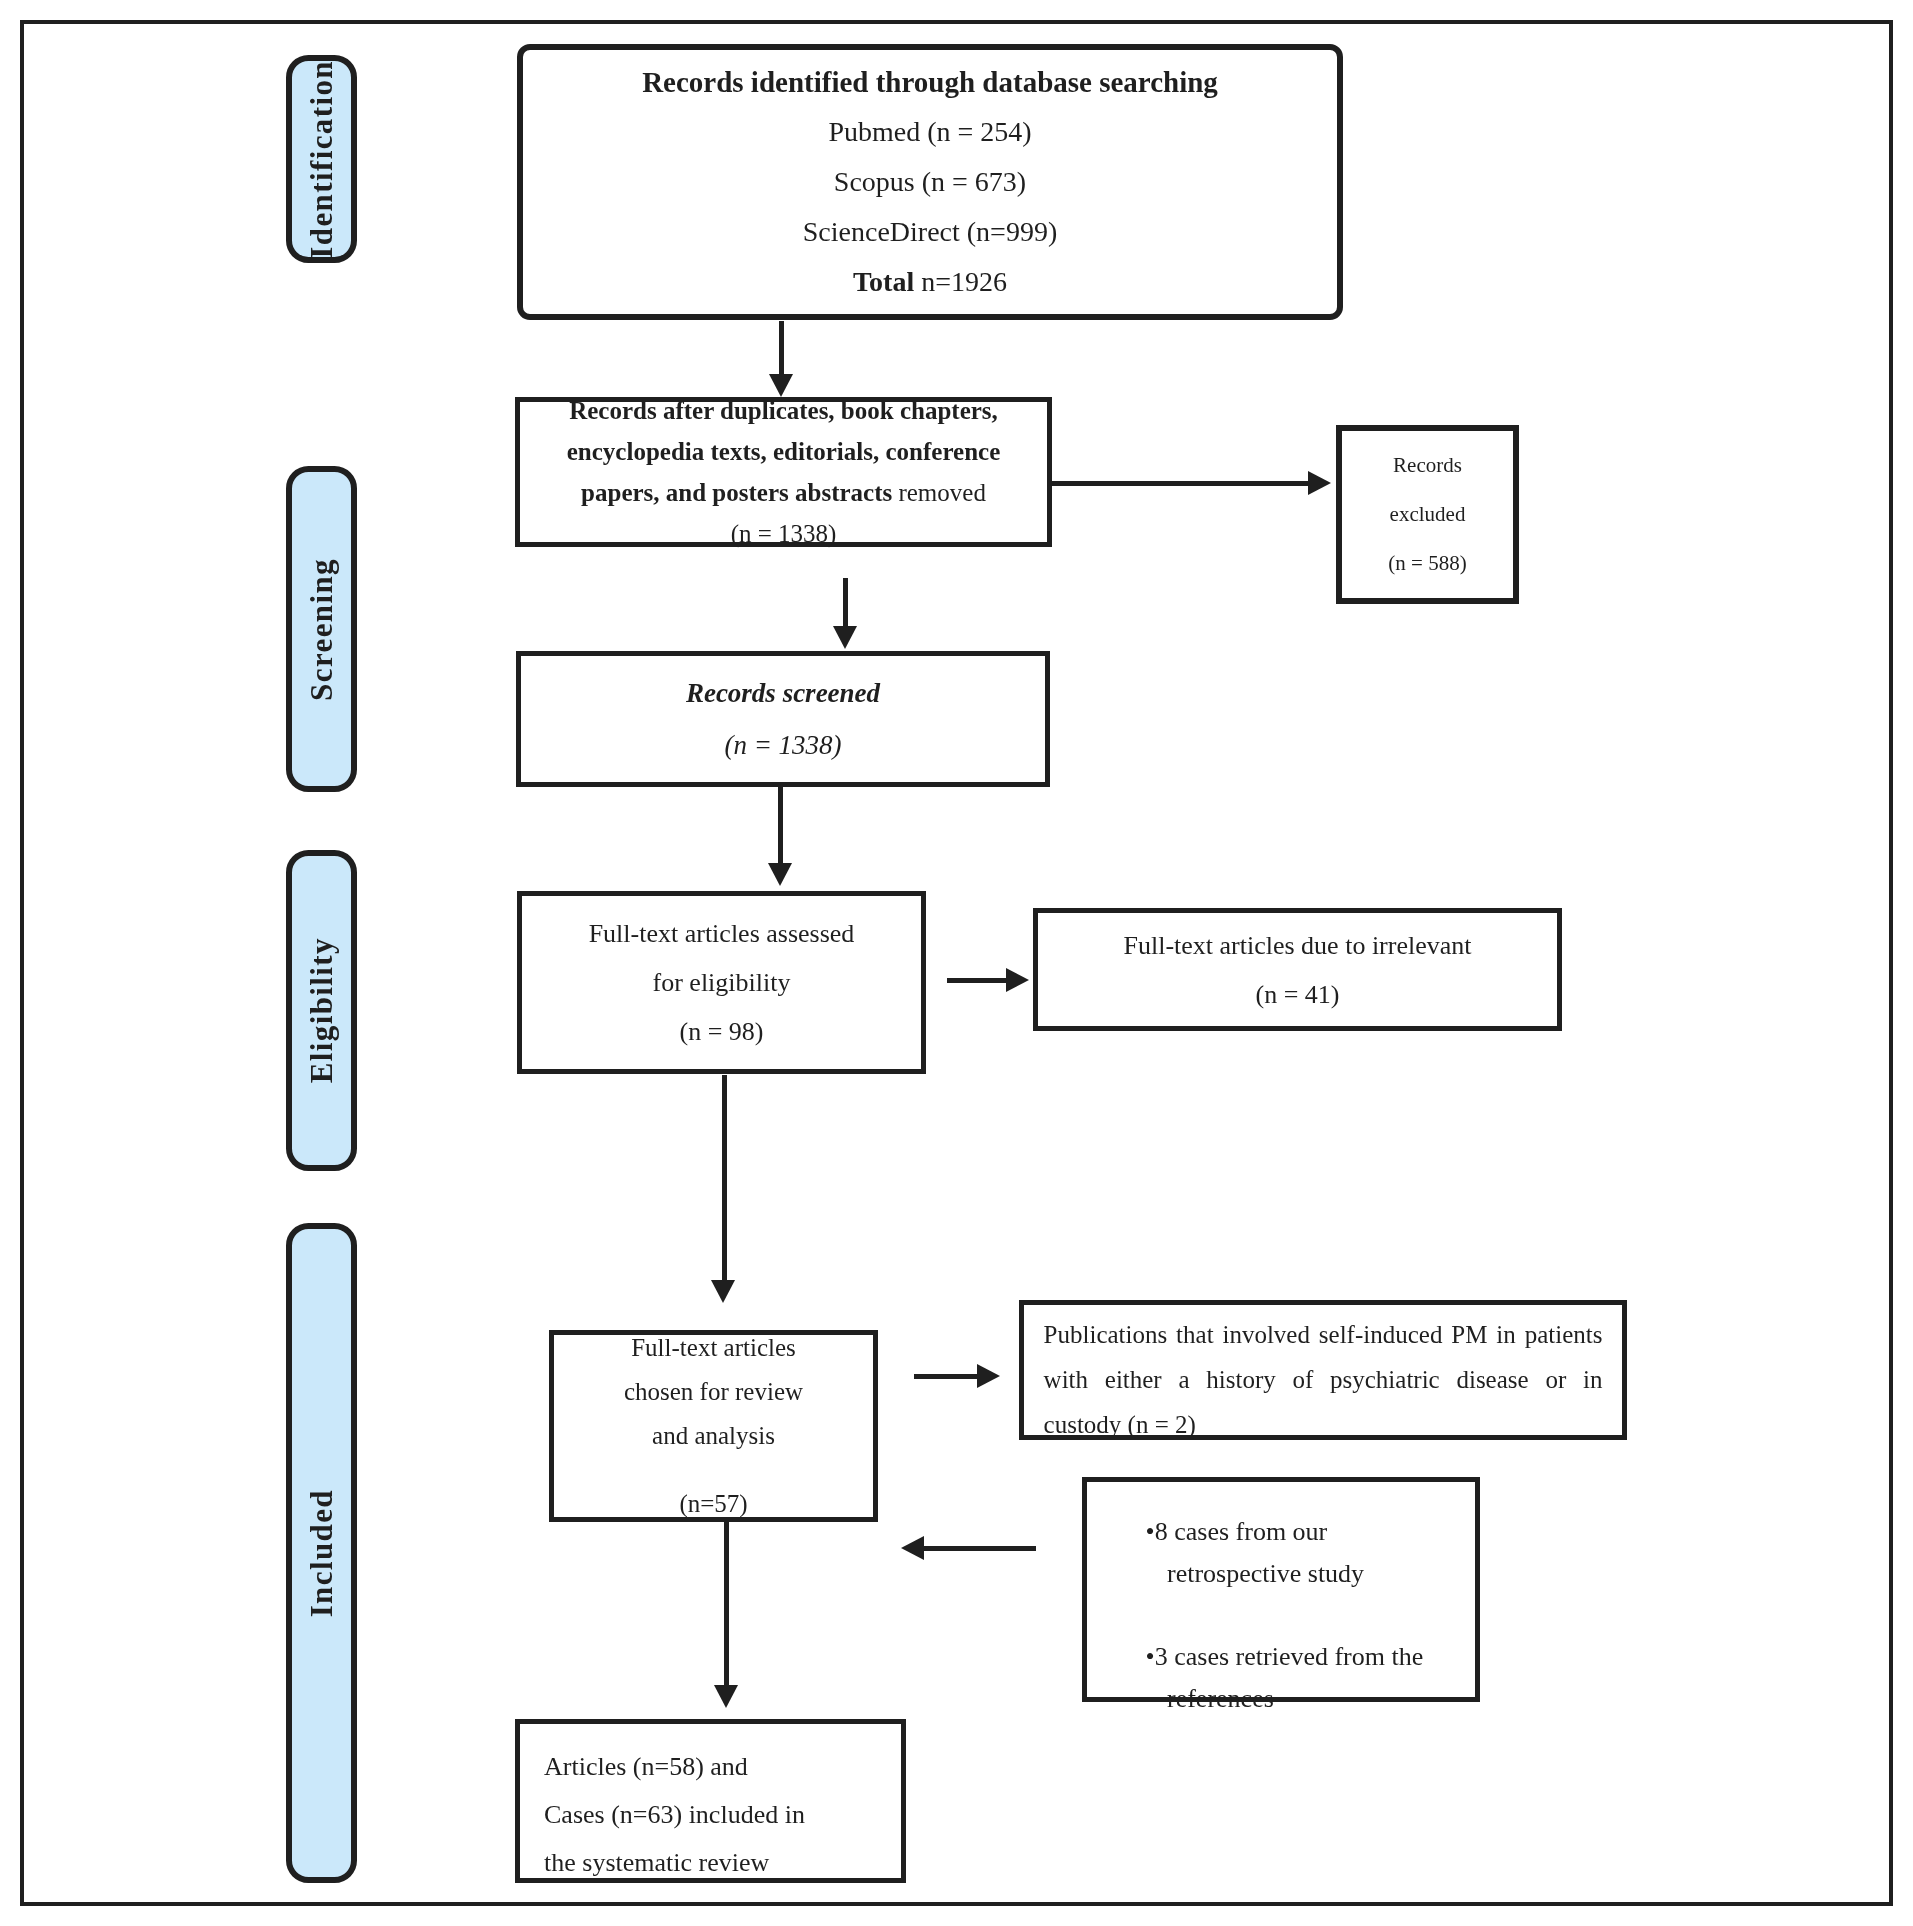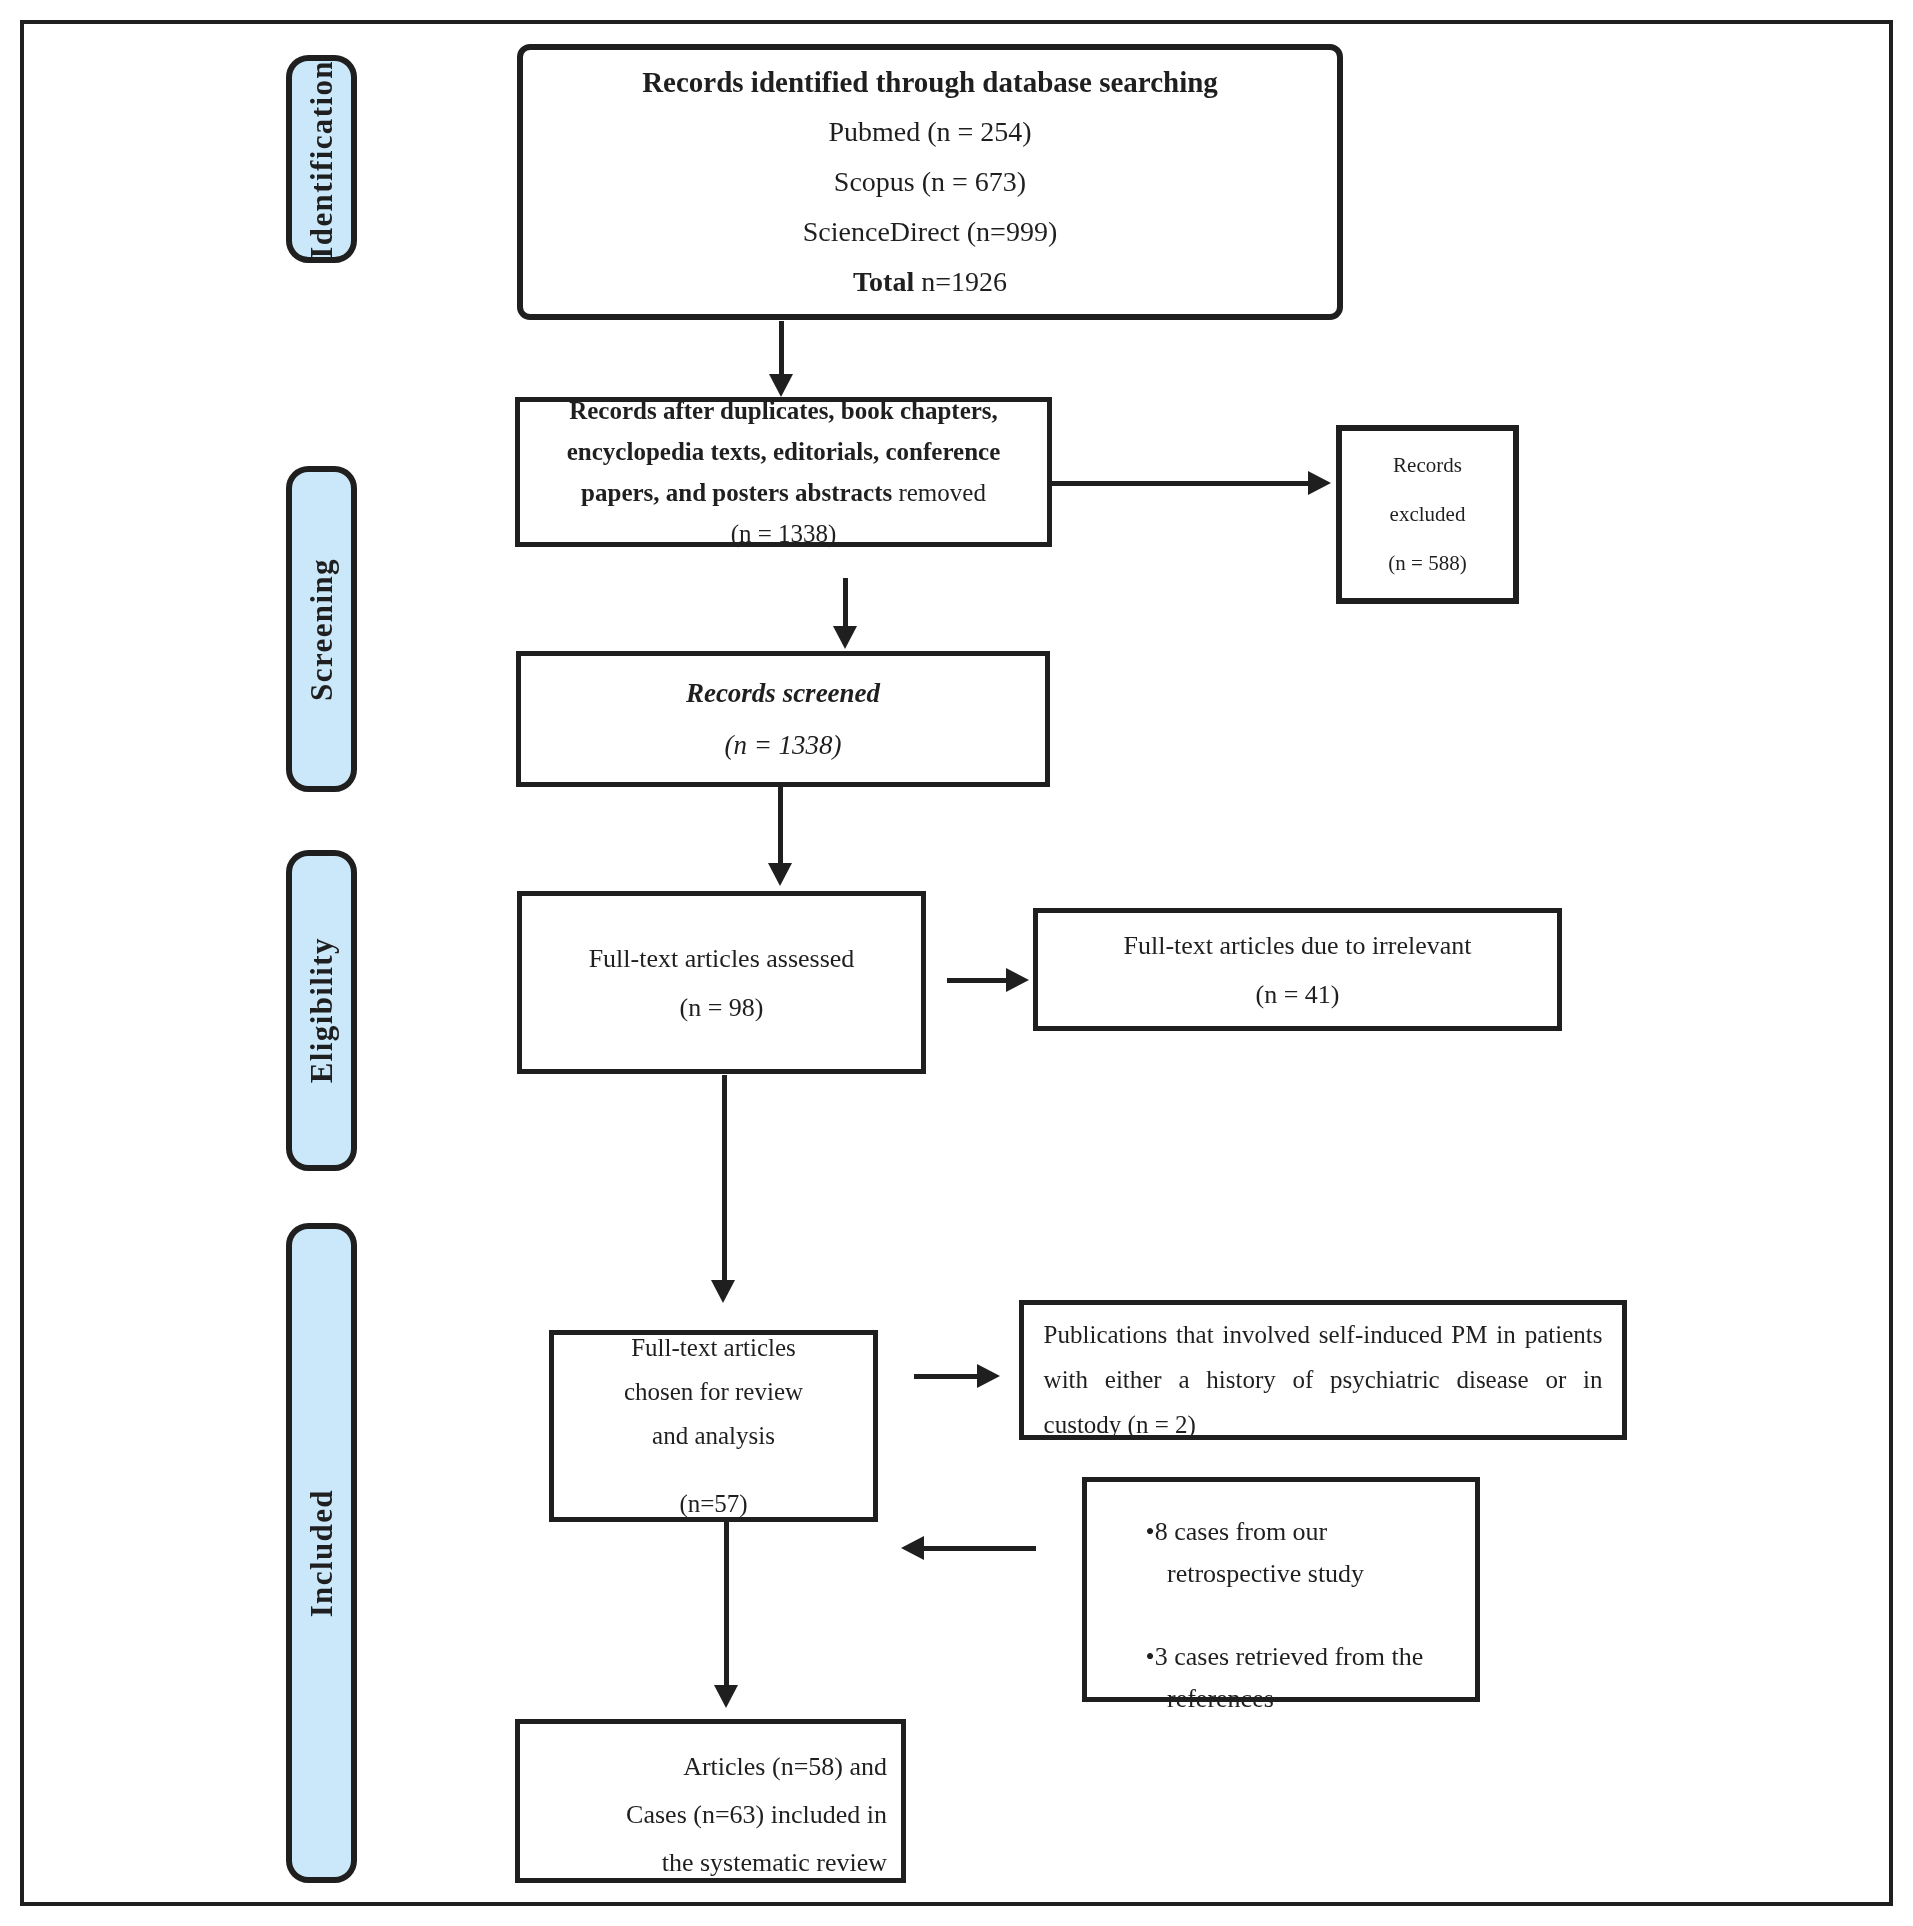--- a/index.html
+++ b/index.html
@@ -54,21 +54,21 @@
   .bx-excluded{font-size:21px;line-height:49px;}
   .bx-screened{font-size:27px;line-height:52px;font-style:italic;}
   .bx-assessed{font-size:26px;line-height:49px;}
   .bx-irrelevant{font-size:26px;line-height:49px;}
   .bx-chosen{font-size:25px;line-height:44px;text-align:center;}
   .bx-chosen .count{margin-top:24px;}
   .bx-pub{font-size:25px;line-height:45px;text-align:justify;text-align-last:left;padding:6.5px 19.6px;justify-content:flex-start;}
   .bx-bullets{font-size:26px;line-height:42px;text-align:left;justify-content:flex-start;padding:29px 14px 0 14px;}
   .bullet-item{padding-left:66px;text-indent:-21.4px;}
   .bullet-item + .bullet-item{margin-top:41px;}
-  .bx-final{font-size:26px;line-height:48px;text-align:left;padding:18.6px 14px 0 24px;justify-content:flex-start;align-items:flex-end;}
+  .bx-final{font-size:26px;line-height:48px;text-align:left;padding:18.6px 14px 0 24px;justify-content:flex-start;}
 </style>
 </head>
 <body>
 
 <div class="canvas">
 
   <div class="frame"></div>
 
   <div class="stage" style="top:55px;height:208px;">
     <span>Identification</span>
@@ -102,20 +102,21 @@
     <div>(n = 588)</div>
   </div>
 
   <div class="fbox bx-screened" style="left:516px;top:651px;width:534px;height:136px;">
     <div class="b">Records screened</div>
     <div>(n = 1338)</div>
   </div>
 
   <div class="fbox bx-assessed" style="left:517px;top:891px;width:409px;height:183px;">
     <div>Full-text articles assessed</div>
+    <div>for eligibility</div>
     <div>(n = 98)</div>
   </div>
 
   <div class="fbox bx-irrelevant" style="left:1033px;top:908px;width:529px;height:123px;">
     <div>Full-text articles due to irrelevant</div>
     <div>(n = 41)</div>
   </div>
 
   <div class="fbox bx-chosen" style="left:549px;top:1330px;width:329px;height:192px;">
     <div>Full-text articles</div>

